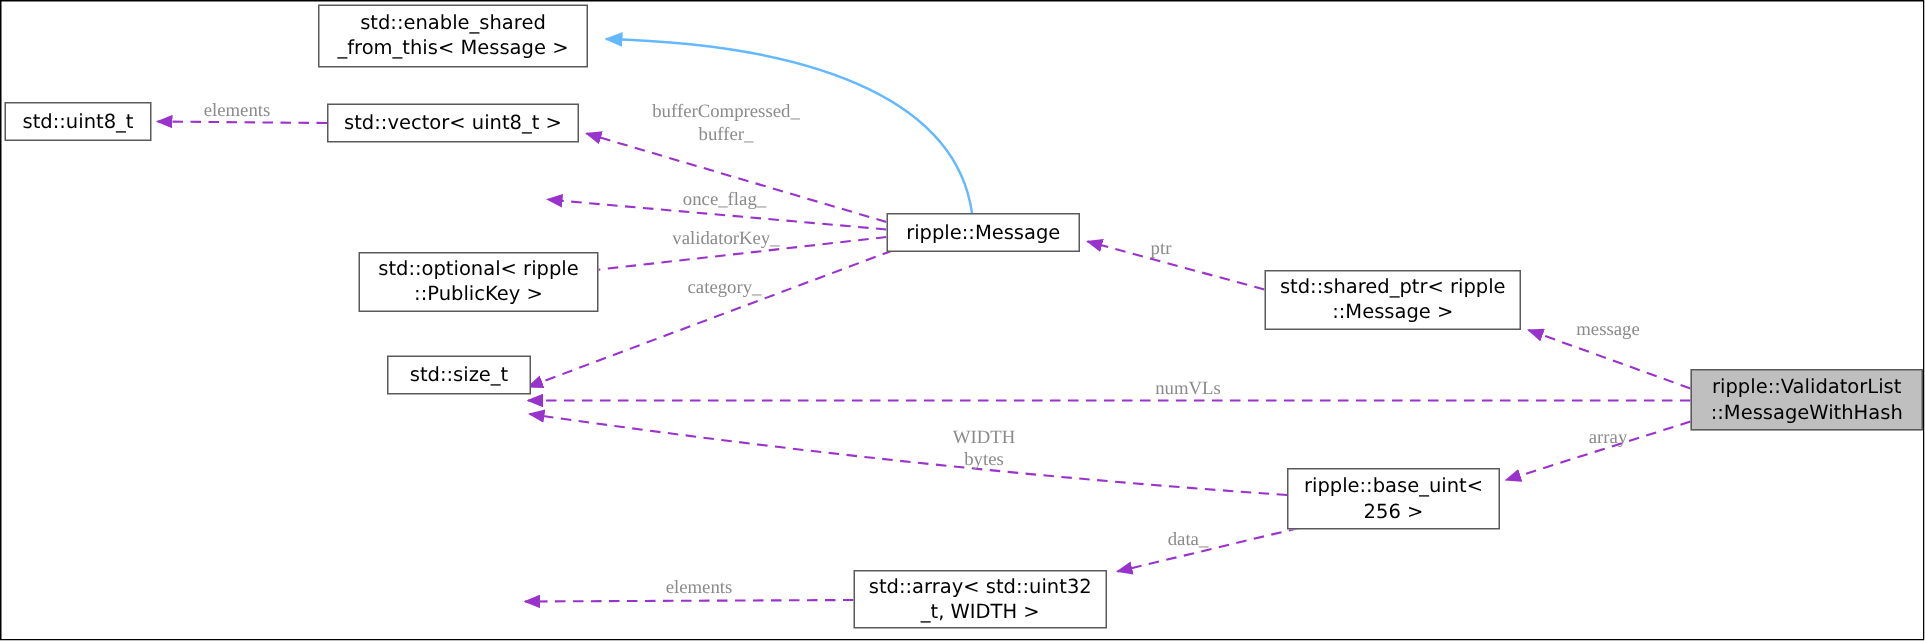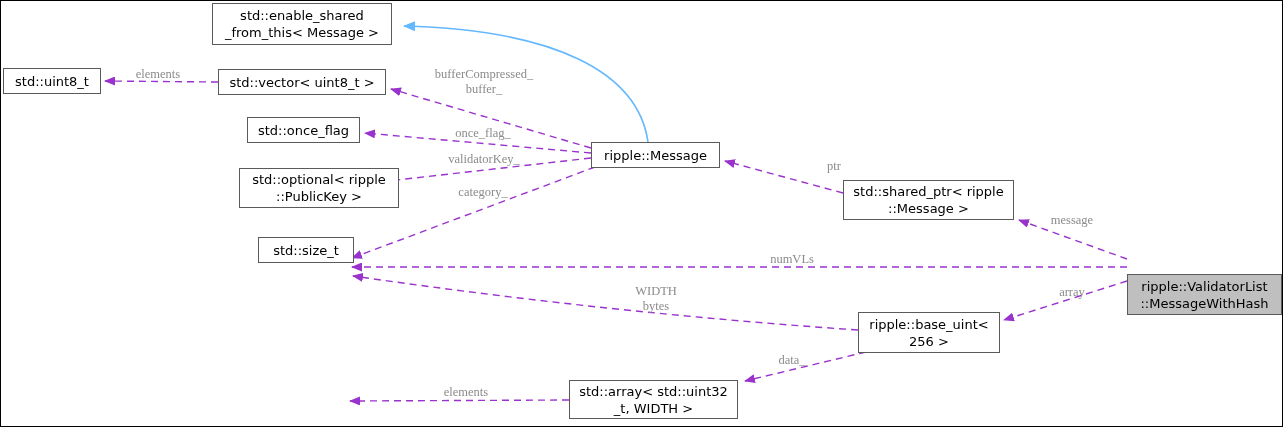--- a/index.html
+++ b/index.html
@@ -33,21 +33,20 @@
     color:var(--node-text,#000);
     font-size:13px;line-height:17px;
     display:flex;align-items:center;justify-content:center;
     text-align:center;
     white-space:pre-line;
     padding:12px 6px;
     cursor:pointer;
   }
   .node.highlight{
     background:var(--highlight-background,#bfbfbf);
-    margin-top:28px;
   }
   .elabel{
     position:absolute;
     transform:translate(-50%,-50%);
     color:var(--edge-label-text,#8b8b8b);
     font-size:12.5px;line-height:15px;
     text-align:center;
     white-space:pre-line;
     pointer-events:none;
     font-family:Liberation Serif, serif;
@@ -79,41 +78,40 @@
     <path class="edge" d="M1127,281 L1004,320" marker-end="url(#ap)"></path>
     <path class="edge" d="M858,330 Q609,313 353,276" marker-end="url(#ap)"></path>
     <path class="edge" d="M866,352 L745,381" marker-end="url(#ap)"></path>
     <path class="edge" d="M569,400 L350,401" marker-end="url(#ap)"></path>
   </svg>
 
   <div class="node" style="left:212px;top:3px;width:180px;height:42px">std::enable_shared
 _from_this&lt; Message &gt;</div>
   <div class="node" style="left:3px;top:68px;width:98px;height:26px">std::uint8_t</div>
   <div class="node" style="left:218px;top:69px;width:168px;height:26px">std::vector&lt; uint8_t &gt;</div>
-  <div class="node" style="left:247px;top:117px;width:113px;height:26px">std::once_flag</div>
   <div class="node" style="left:239px;top:168px;width:160px;height:40px">std::optional&lt; ripple
 ::PublicKey &gt;</div>
   <div class="node" style="left:591px;top:142px;width:129px;height:25px">ripple::Message</div>
   <div class="node" style="left:843px;top:180px;width:171px;height:40px">std::shared_ptr&lt; ripple
 ::Message &gt;</div>
   <div class="node highlight" style="left:1127px;top:246px;width:155px;height:41px">ripple::ValidatorList
 ::MessageWithHash</div>
   <div class="node" style="left:258px;top:237px;width:96px;height:26px">std::size_t</div>
   <div class="node" style="left:858px;top:312px;width:142px;height:41px">ripple::base_uint&lt;
 256 &gt;</div>
   <div class="node" style="left:569px;top:380px;width:169px;height:39px">std::array&lt; std::uint32
 _t, WIDTH &gt;</div>
 
   <div class="elabel" style="left:158px;top:74px">elements</div>
   <div class="elabel" style="left:484px;top:82px">bufferCompressed_
 buffer_</div>
   <div class="elabel" style="left:483px;top:133px">once_flag_</div>
   <div class="elabel" style="left:484px;top:159px">validatorKey_</div>
   <div class="elabel" style="left:483px;top:192px">category_</div>
-  <div class="elabel" style="left:834px;top:166px">ptr</div>
+  <div class="elabel" style="left:774px;top:166px">ptr</div>
   <div class="elabel" style="left:1072px;top:220px">message</div>
   <div class="elabel" style="left:792px;top:259px">numVLs</div>
   <div class="elabel" style="left:656px;top:299px">WIDTH
 bytes</div>
   <div class="elabel" style="left:1072px;top:292px">array</div>
   <div class="elabel" style="left:792px;top:360px">data_</div>
   <div class="elabel" style="left:466px;top:392px">elements</div>
 
 </div>
 

